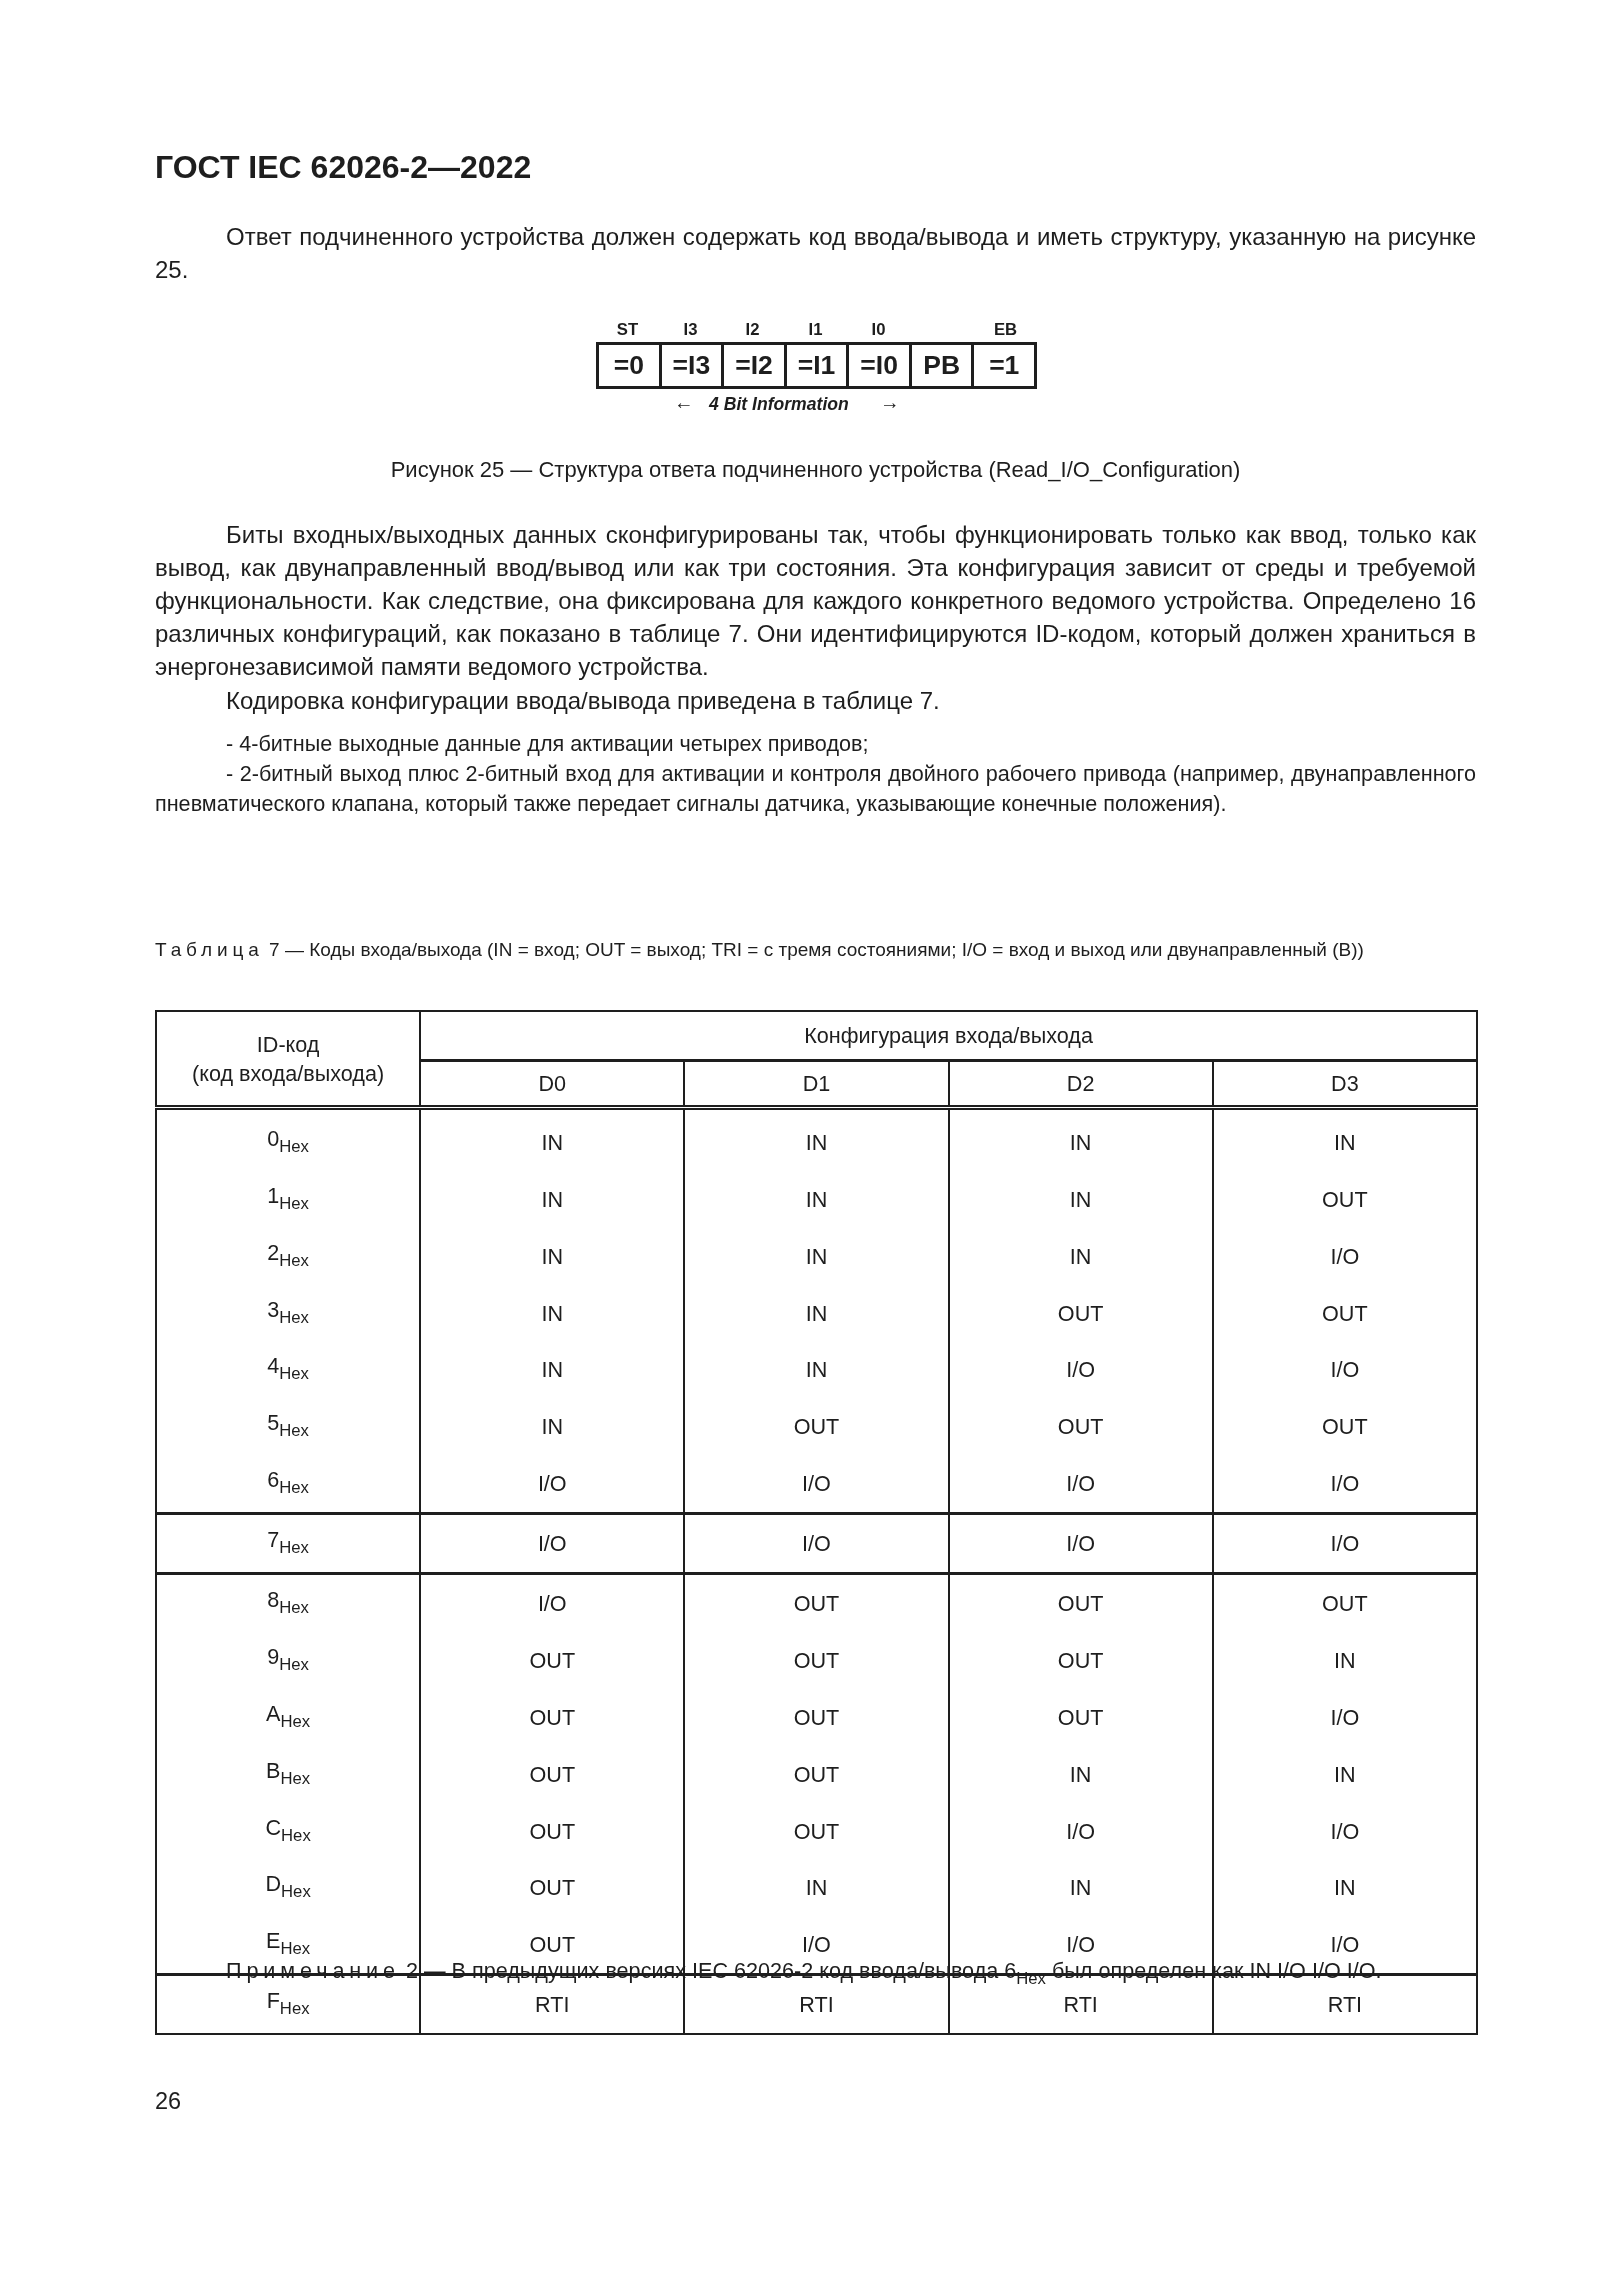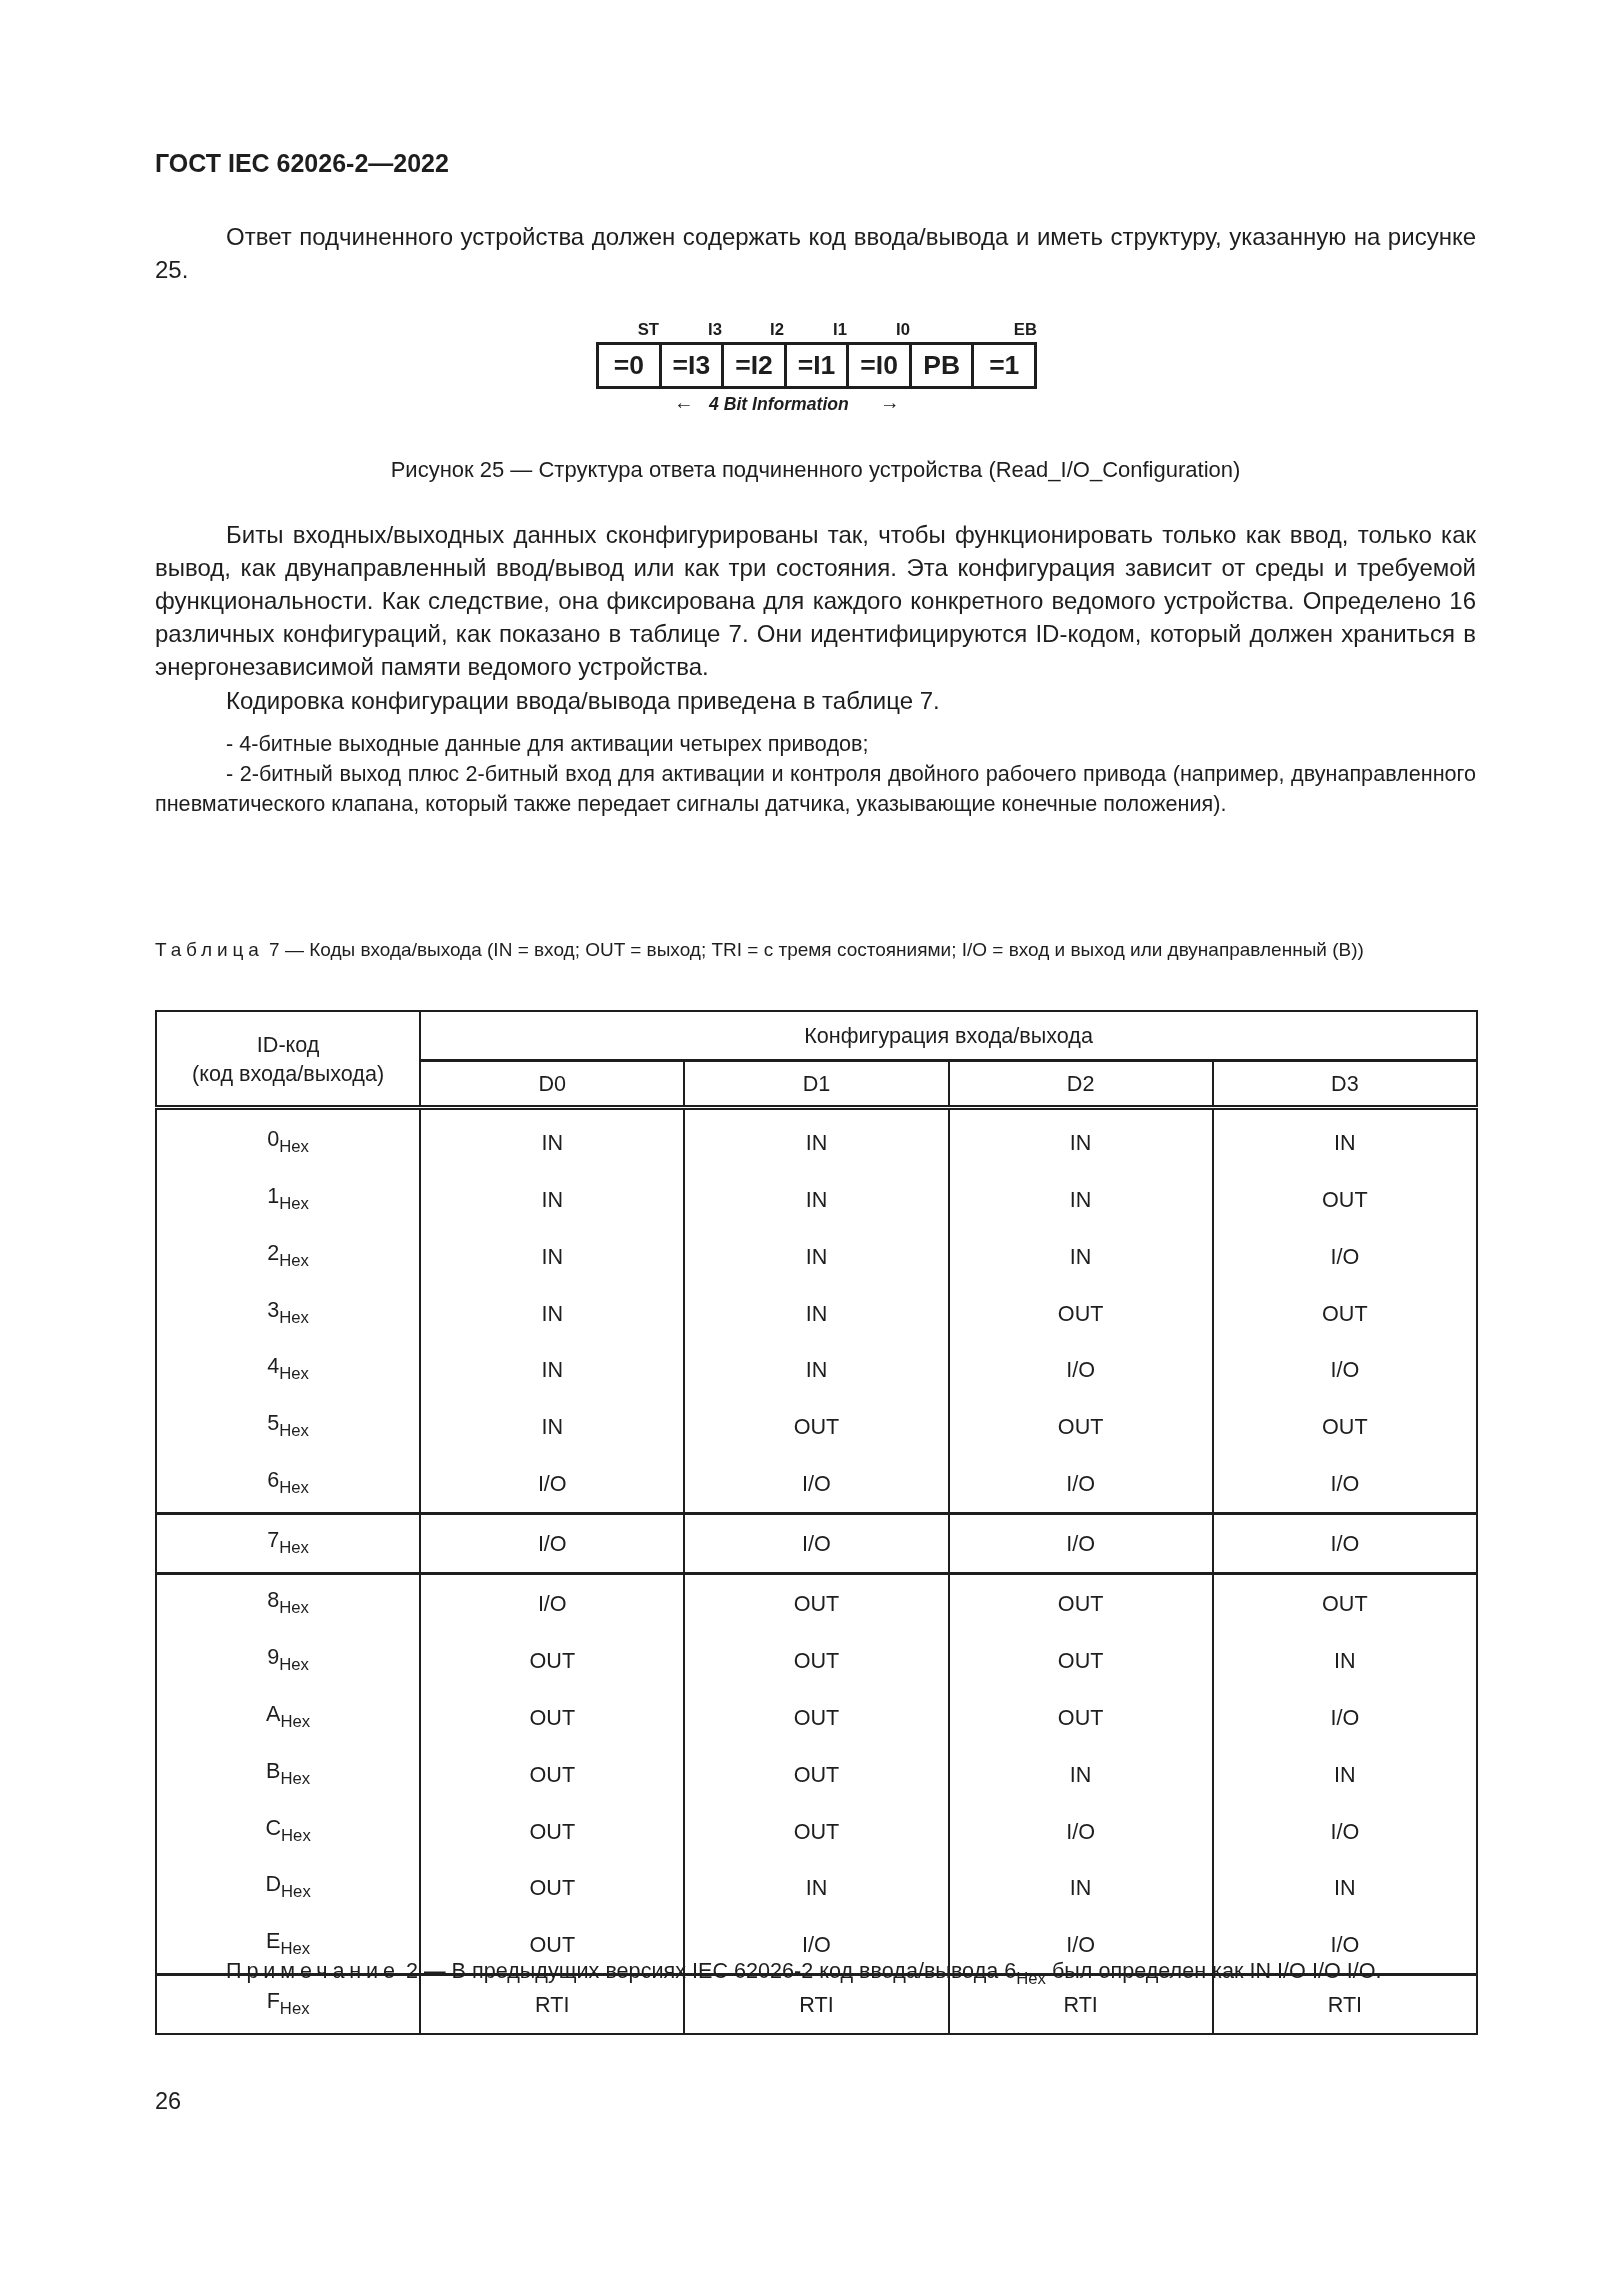--- a/index.html
+++ b/index.html
@@ -1,30 +1,30 @@
 <!DOCTYPE html>
 <html><head>
 <meta charset="utf-8">
 <style>
   html, body { margin: 0; padding: 0; background: #ffffff; }
   body {
     width: 1621px; height: 2293px; position: relative; overflow: hidden;
     font-family: "Liberation Sans", sans-serif; color: #1e1e1e;
   }
   .abs { position: absolute; }
-  .std-header { left: 155px; top: 149px; font-size: 25px; font-weight: bold; }
+  .std-header { left: 155px; top: 149px; font-size: 32px; font-weight: bold; }
   .para { left: 155px; width: 1321px; font-size: 24px; line-height: 33px; text-align: justify; }
   .indent { text-indent: 71px; }
   .spaced { letter-spacing: 4.9px; }
   .note { left: 155px; width: 1321px; font-size: 21.6px; line-height: 30px; text-align: justify; }
 
   
   .fig { left: 596px; top: 320px; width: 441px; }
   .fig-labels { position: relative; height: 21.6px; font-size: 16.7px; font-weight: bold; }
-  .fig-labels span { position: absolute; top: 0; width: 63px; text-align: right; }
+  .fig-labels span { position: absolute; top: 0; width: 63px; text-align: center; }
   .fig-box { display: flex; border: 3.4px solid #1e1e1e; height: 47px; box-sizing: border-box; }
   .fig-cell { flex: 1; display: flex; align-items: center; justify-content: center;
               font-size: 26.5px; font-weight: bold; border-right: 3.4px solid #1e1e1e; }
   .fig-cell:last-child { border-right: none; }
   .fig-info { position: relative; height: 29px; font-size: 17.6px; font-weight: bold; }
   .fig-info span { position: absolute; top: 5.9px; }
   .caption { left: 155px; width: 1321px; top: 457px; text-align: center; font-size: 22px; }
 
   
   .tcap { left: 155px; width: 1321px; top: 935px; font-size: 19px; line-height: 30px; text-align: justify; }

